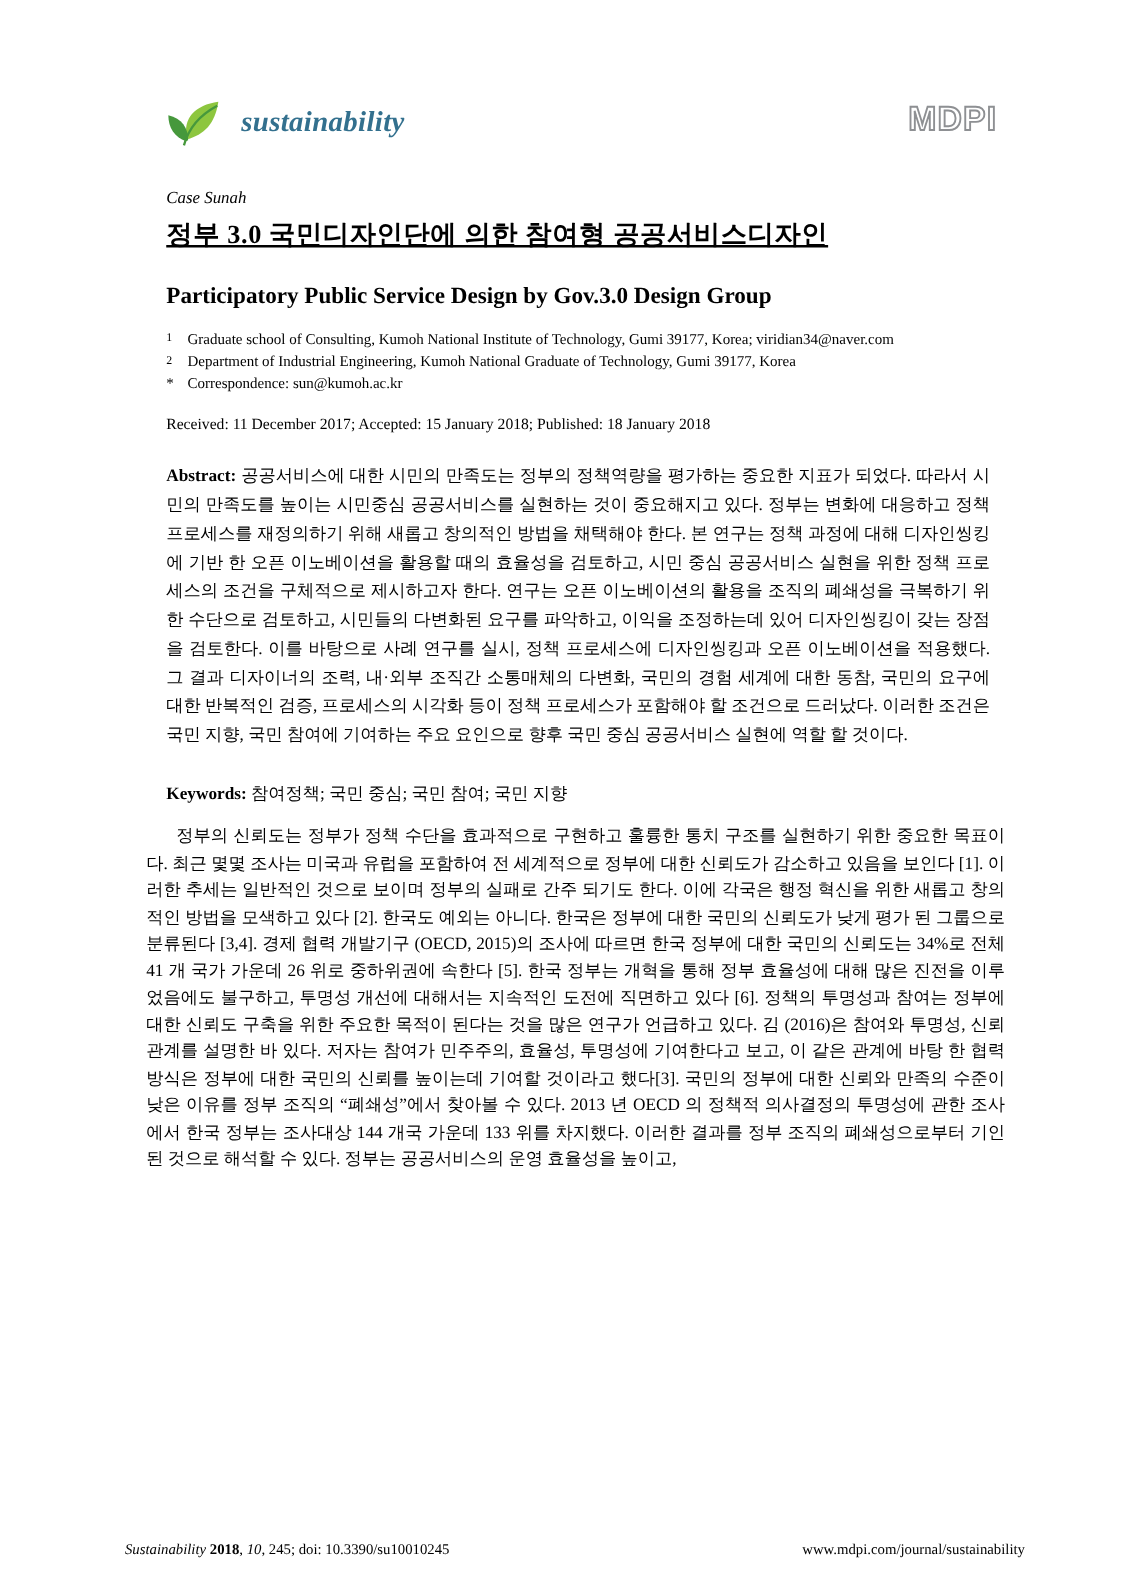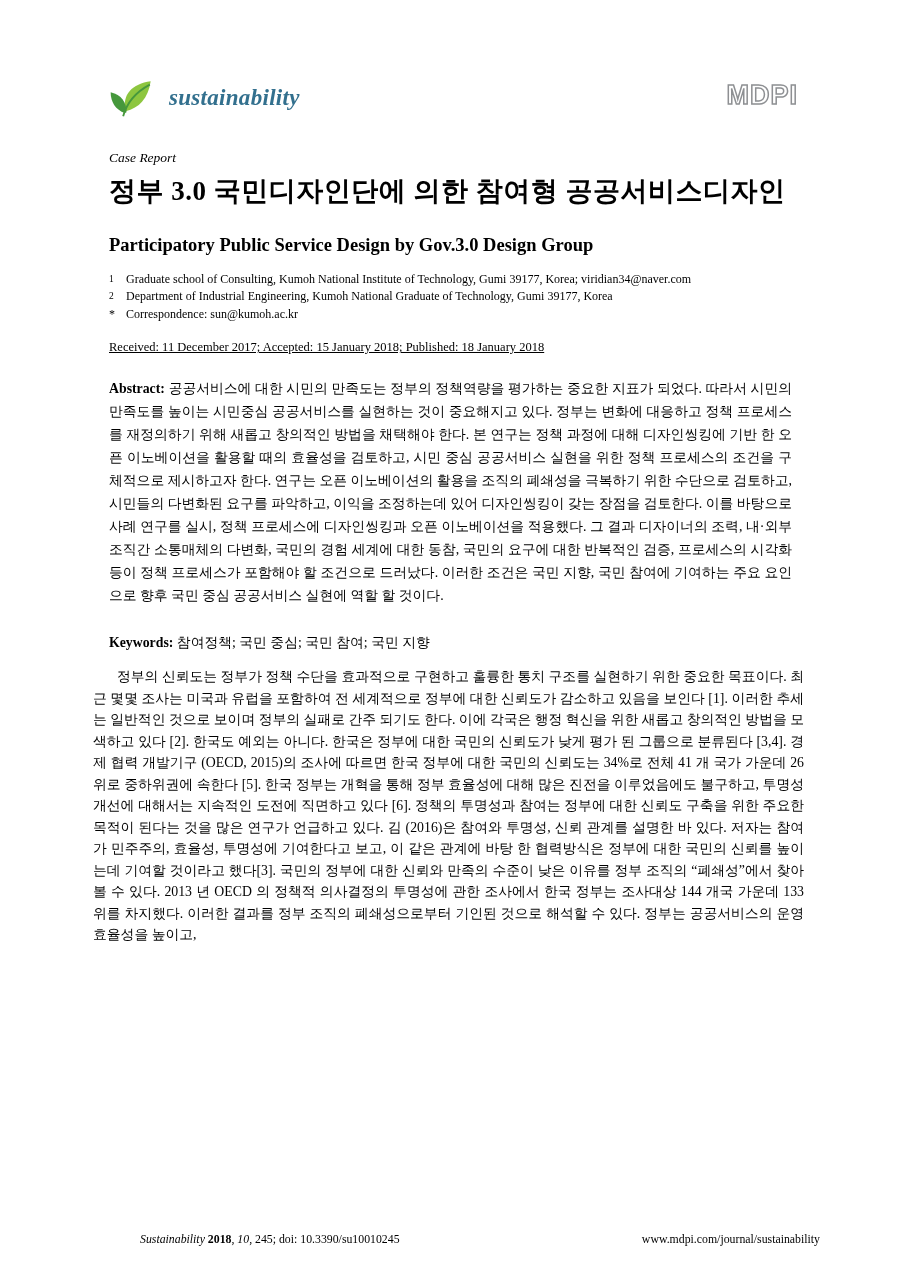--- a/index.html
+++ b/index.html
@@ -6,22 +6,21 @@
   html, body { background: #ffffff; }
   body {
     width: 904px; height: 1277px;
     position: relative;
     font-family: "Liberation Serif", serif;
     color: #000;
     overflow: hidden;
   }
   .page {
     position: absolute; inset: 0;
-    padding: 78px 100px 0 53px;
-    margin-left: 40px;
+    padding: 78px 100px 0 117px;
   }
 
   
   .logo-row {
     margin-left: 16px; margin-right: 6px;
     display: flex; justify-content: space-between; align-items: flex-start;
     height: 46px;
   }
   .journal-logo { display: flex; align-items: center; gap: 10px; }
   .leaf-icon { width: 50px; height: 40px; display: inline-block; }
@@ -39,36 +38,36 @@
   }
   @supports (-webkit-text-stroke: 1px black) {
     .mdpi-text { color: #ffffff; -webkit-text-stroke: 1.5px #8e9093; }
   }
 
   
   .front-matter { margin-left: 16px; margin-right: 12px; }
 
   .article-type { font-style: italic; font-size: 13.5px; margin-top: 26px; }
   .title-ko {
-    font-size: 27px; font-weight: bold; line-height: 1.3;
-    letter-spacing: 0.5px; margin-top: 8px;
+    font-size: 21px; font-weight: bold; line-height: 1.3;
+    letter-spacing: 0.5px; margin-top: 8px; text-decoration: underline;
   }
   .title-en { font-size: 18.5px; font-weight: bold; margin-top: 26px; }
   .authors { font-size: 14px; font-weight: bold; margin-top: 26px; }
   .authors sup { font-size: 9.5px; font-weight: bold; }
 
   .affiliations { margin-top: 15px; font-size: 12px; line-height: 1.45; }
   .aff-row { display: flex; }
   .aff-marker {
     width: 17px; flex-shrink: 0;
     font-size: 9.5px; padding-top: 2px;
   }
   .aff-text { flex: 1; }
 
-  .dates { font-size: 12.5px; margin-top: 17px; text-decoration: underline; }
+  .dates { font-size: 12.5px; margin-top: 17px; }
 
   .abstract {
     margin-top: 22px; font-size: 13.8px; line-height: 23px;
     text-align: justify;
   }
   .keywords { margin-top: 24px; font-size: 13.8px; line-height: 23px; }
 
   
   .body-section { margin-top: 0; }
   .section-heading { font-size: 14.5px; font-weight: bold; margin-top: 66px; }
@@ -102,21 +101,21 @@
       </span>
       <span class="journal-name">sustainability</span>
     </div>
     <div>
       <span class="mdpi-text">MDPI</span>
     </div>
   </header>
 
   <section class="front-matter">
 
-    <p class="article-type">Case Report</p>
+    <p class="article-type">Case Sunah</p>
 
     <h1 class="title-ko">정부 3.0 국민디자인단에 의한 참여형 공공서비스디자인</h1>
 
     <h2 class="title-en">Participatory Public Service Design by Gov.3.0 Design Group</h2>
 
 
     <div class="affiliations">
       <div class="aff-row">
         <span class="aff-marker">1</span>
         <span class="aff-text">Graduate school of Consulting, Kumoh National Institute of Technology, Gumi 39177, Korea; viridian34@naver.com</span>

